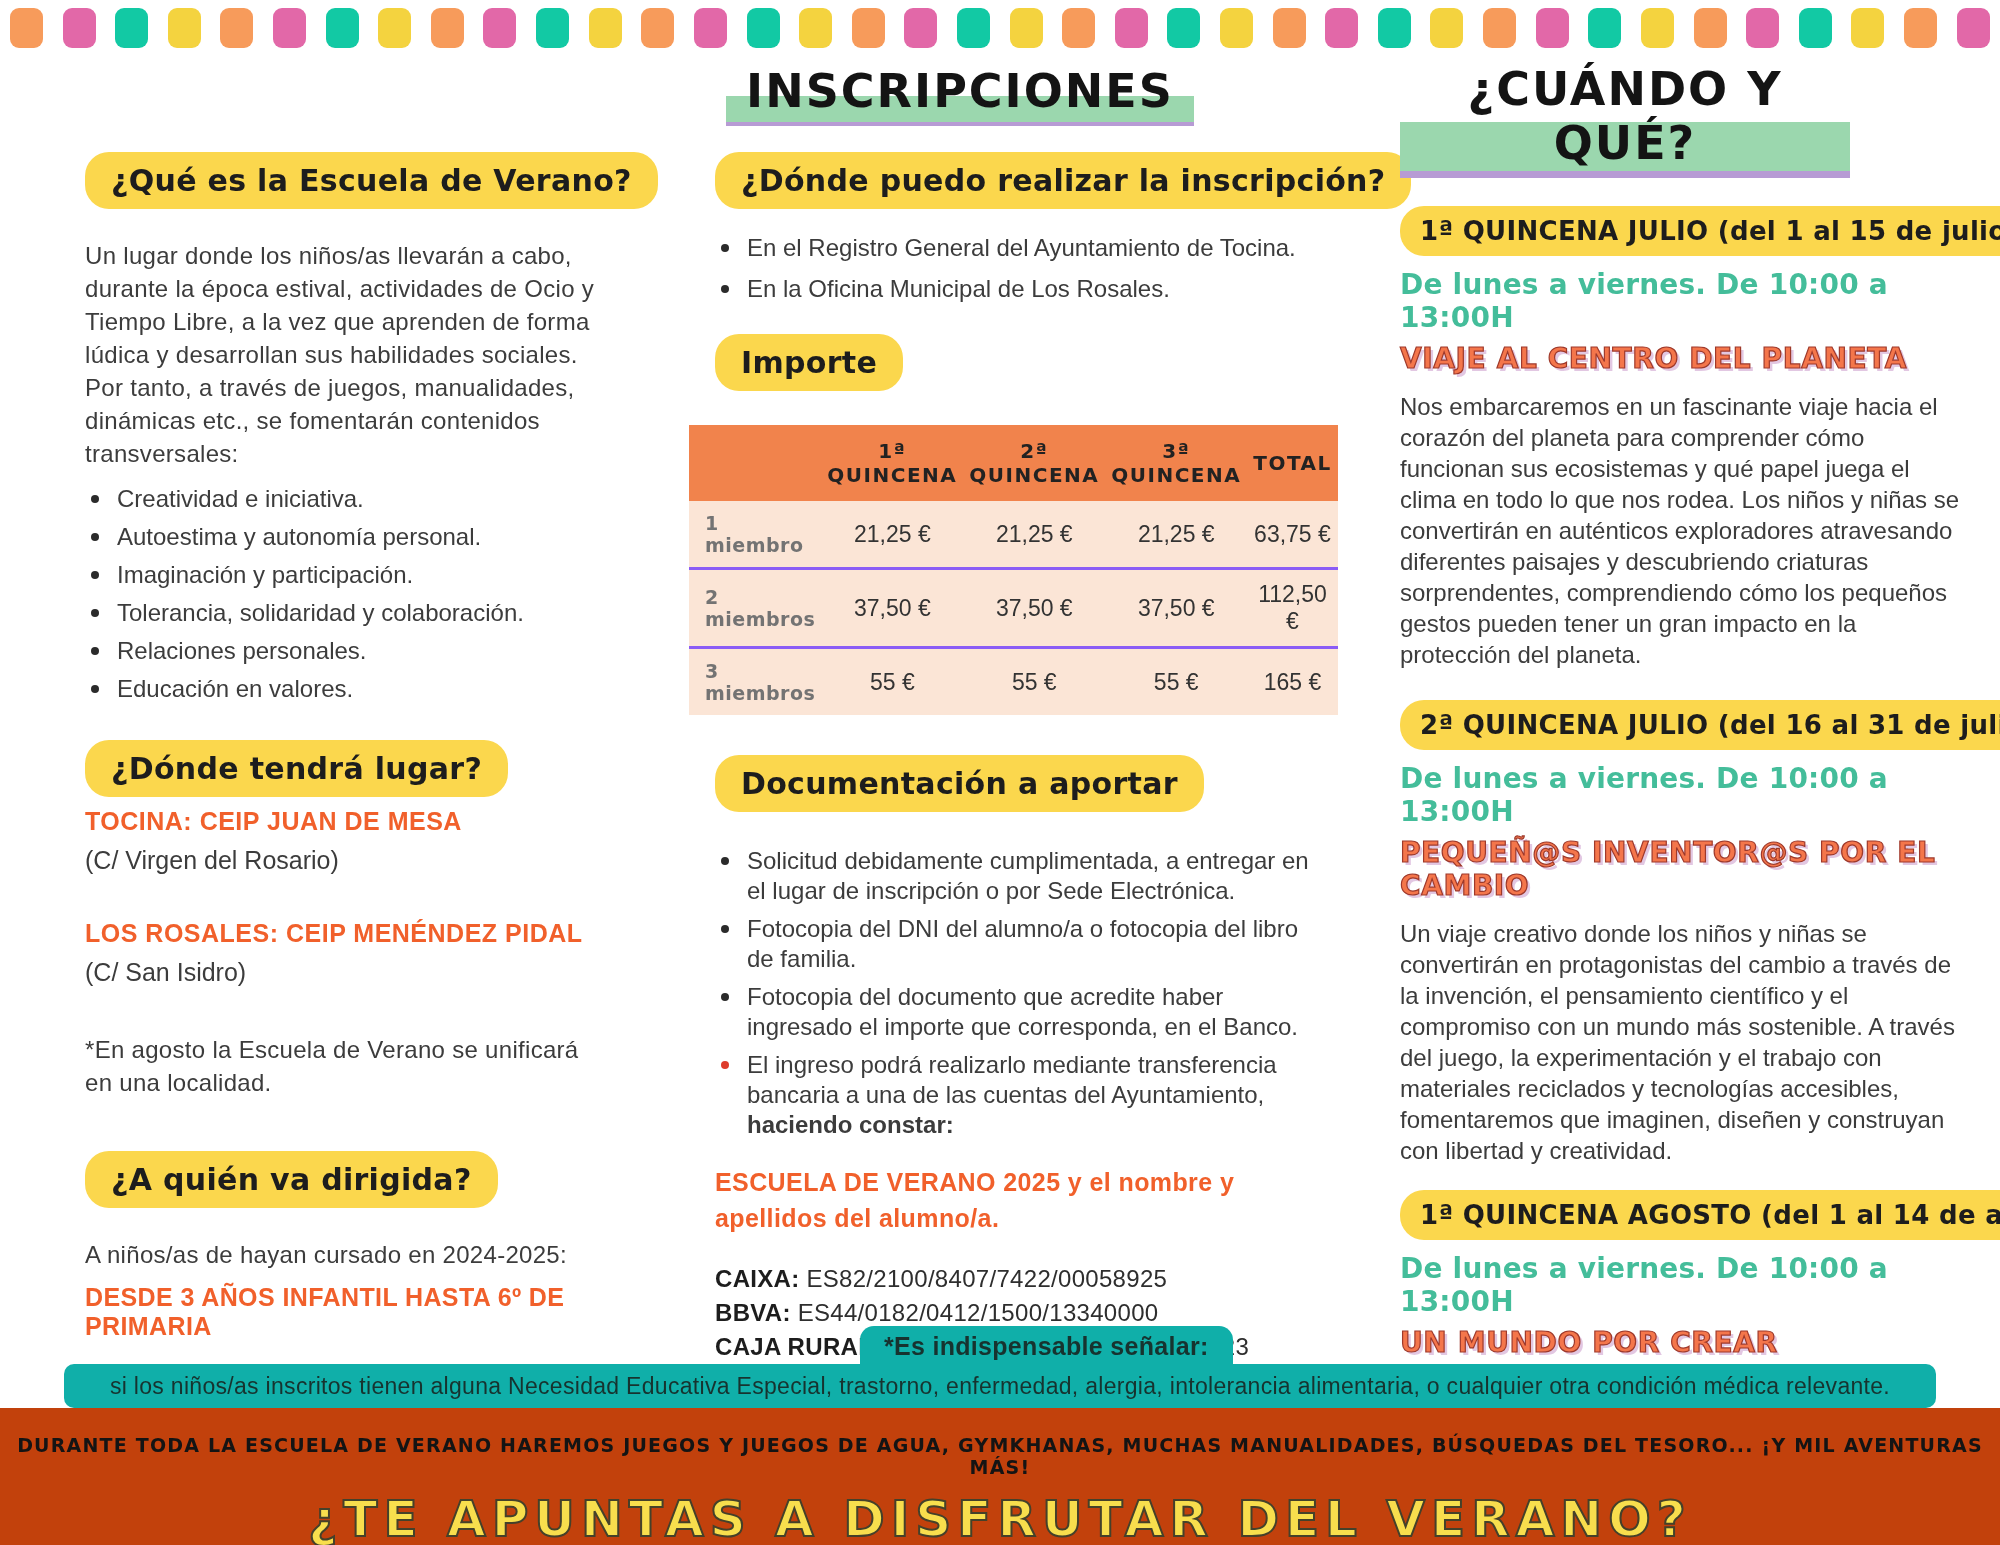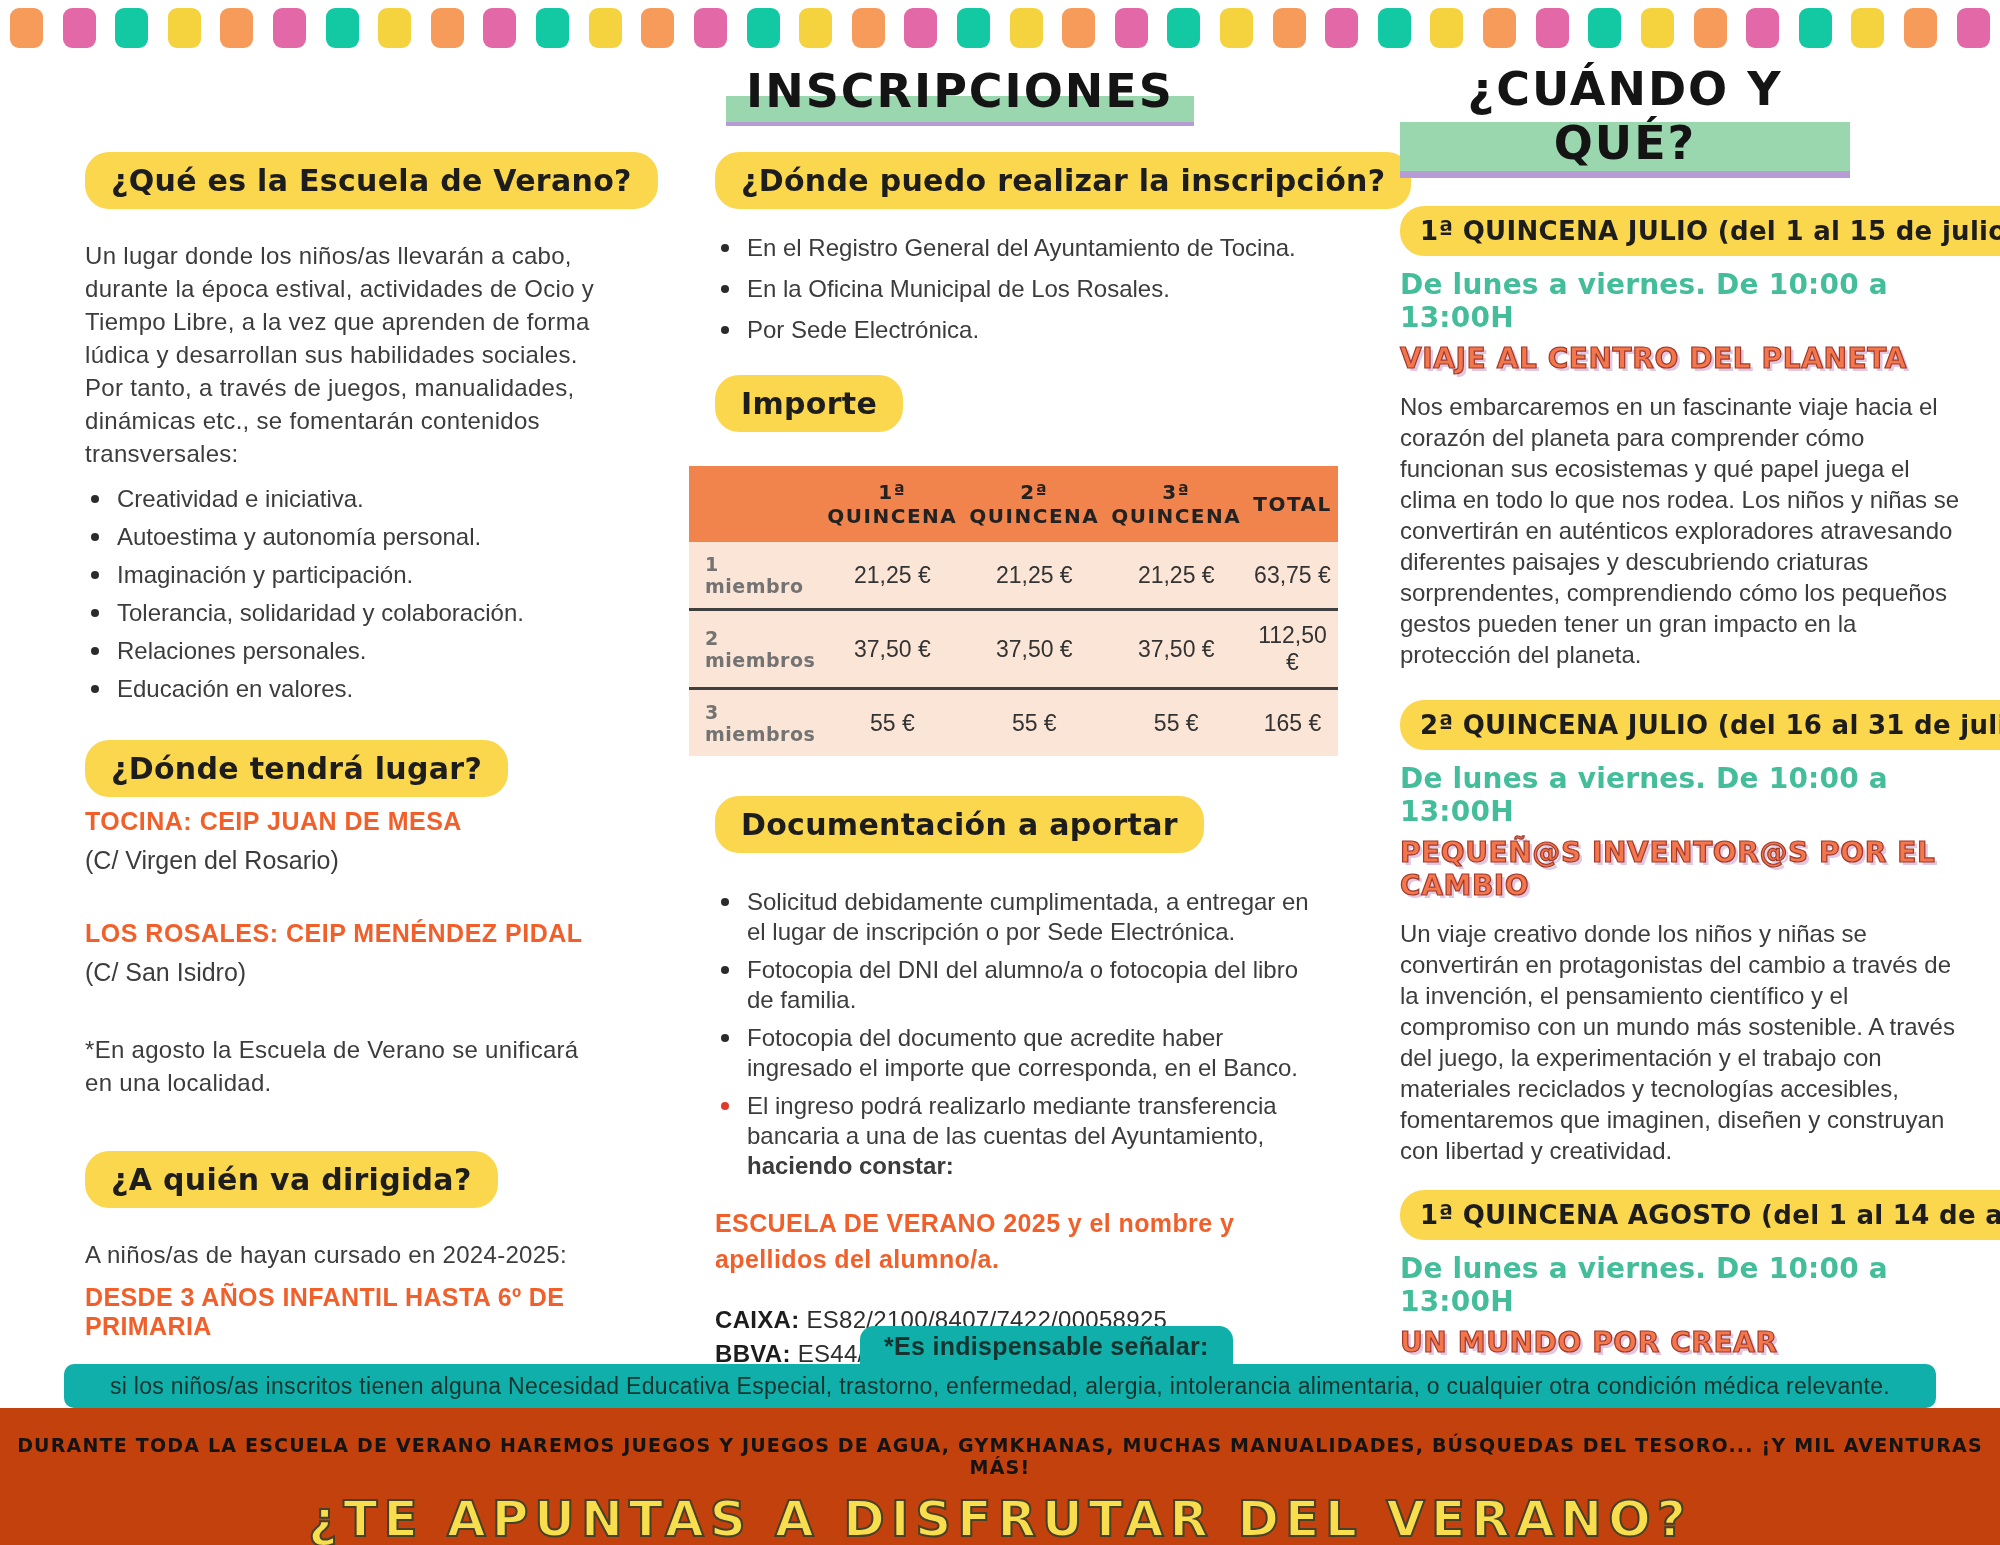--- a/index.html
+++ b/index.html
@@ -55,21 +55,21 @@
   .pill-where { margin-top:26px; }
   .col-mid ul.where { margin-top:24px; }
   .col-mid ul.where li { margin-bottom:11px; }
   .pill-importe { margin-top:30px; }
 
   table.fees { margin-top:34px; margin-left:-26px; width:628px; border-collapse:collapse; }
   table.fees thead th { background:#F1834C; color:#222; font-family:"DejaVu Sans", sans-serif; font-weight:bold; font-size:20px; letter-spacing:1.5px; padding:14px 6px; }
   table.fees td, table.fees th.rowlab { background:#FBE5D6; }
   table.fees td { font-size:23px; color:#333; text-align:center; padding:11px 6px; }
   table.fees th.rowlab { text-align:left; padding:11px 6px 11px 16px; font-size:19px; color:#737373; letter-spacing:0.5px; font-family:"DejaVu Sans", sans-serif; }
-  table.fees tr.sep td, table.fees tr.sep th { border-top:3px solid #404040; }
+  table.fees tr.sep td, table.fees tr.sep th { border-top:3px solid #8b5cf6; }
   table.fees .c0 { width:150px; } .fees .c1,.fees .c2,.fees .c3 { width:126px; } .fees .c4 { width:100px; }
 
   .pill-docs { margin-top:40px; }
   ul.docs { margin-top:34px; }
   ul.docs li { margin-bottom:8px; }
   .concept { margin-top:24px; font-size:25px; line-height:36px; letter-spacing:0.4px; }
   .accounts { margin-top:26px; }
   .acc-line { font-size:24px; line-height:34px; color:#2e2e2e; letter-spacing:0.3px; }
   .acc-line b { color:#1d1d1d; }
 
@@ -180,21 +180,20 @@
   <div class="col-mid">
     <div class="big-title mid-title">
       <span class="hl">INSCRIPCIONES</span>
     </div>
     <div class="pill-where">
       <span class="pill">¿Dónde puedo realizar la inscripción?</span>
     </div>
     <ul class="dots where">
       <li>En el Registro General del Ayuntamiento de Tocina.</li>
       <li>En la Oficina Municipal de Los Rosales.</li>
-      <li>Por Sede Electrónica.</li>
     </ul>
     <div class="pill-importe">
       <span class="pill">Importe</span>
     </div>
     <table class="fees">
       <thead>
         <tr>
           <th class="c0"></th>
           <th class="c1">1ª QUINCENA</th>
           <th class="c2">2ª QUINCENA</th>

